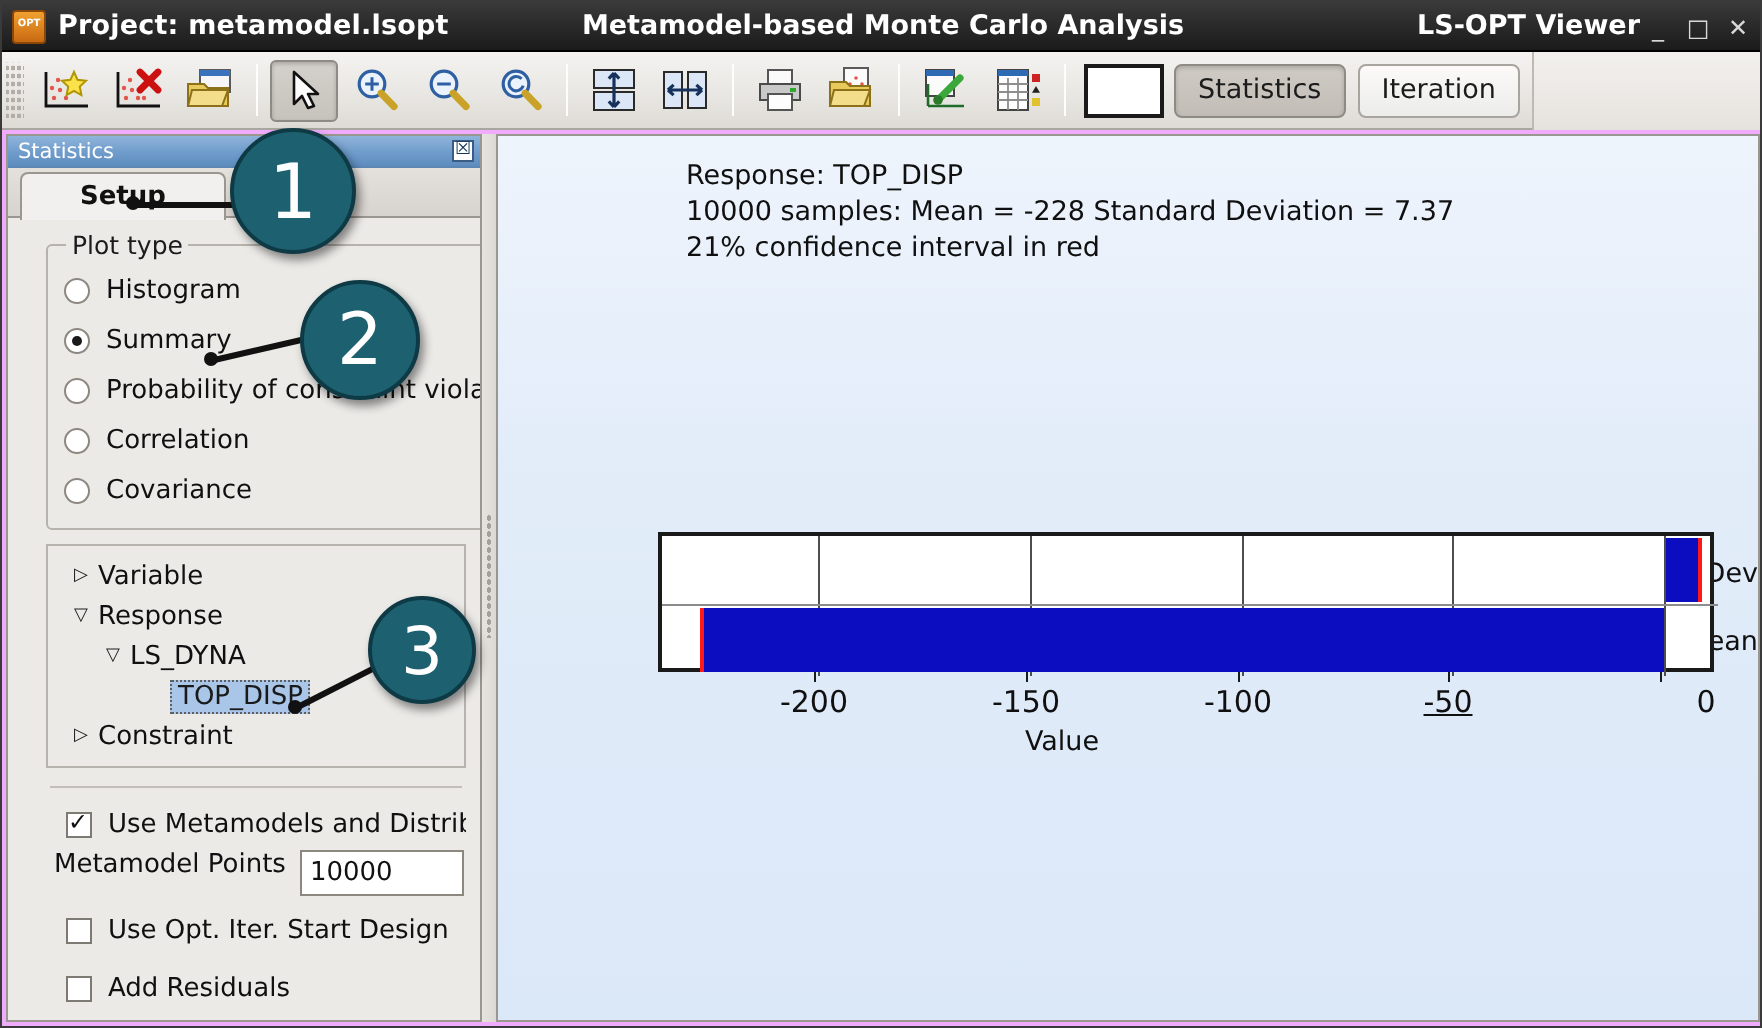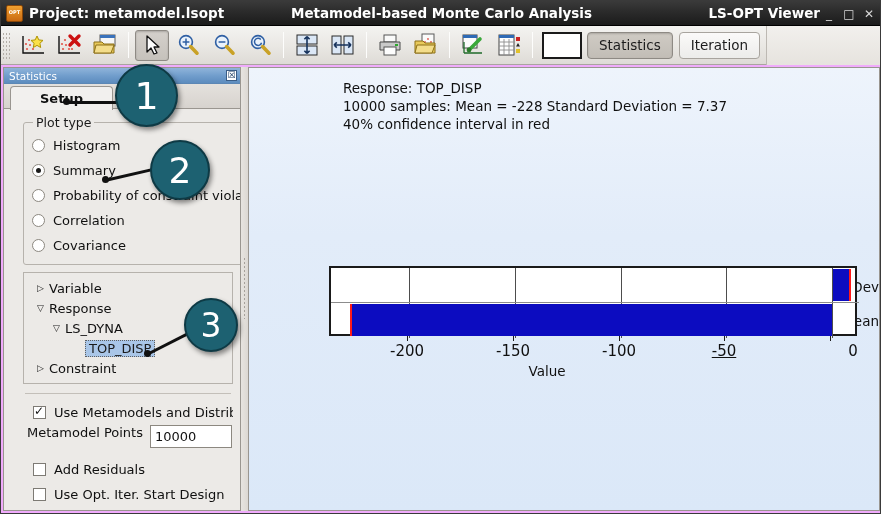--- a/index.html
+++ b/index.html
@@ -264,21 +264,21 @@
     text-align: right; white-space: nowrap;
   }
   .tick-line {
     position: absolute; width: 1px; height: 5px; background: #1a1a1a;
   }
   .tick-lab {
     position: absolute; font-size: 15px; color: #101010;
     transform: translateX(-50%); white-space: nowrap;
   }
   .xaxis-title {
-    position: absolute; left: 16px; width: 564px; text-align: center;
+    position: absolute; left: 0; width: 564px; text-align: center;
     top: 360px; font-size: 13.5px; color: #101010;
   }
 
   
   .badge {
     position: absolute; border-radius: 50%;
     background: #1d6171; border: 2px solid #0e3a45;
     color: #ffffff; text-align: center;
     font-family: "DejaVu Sans", "Liberation Sans", sans-serif;
     box-shadow: 2px 3px 5px rgba(0,0,0,.45);
@@ -524,42 +524,42 @@
       <div class="check-row" style="padding-left:10px; white-space:nowrap; overflow:hidden;">
         <span class="cbox on"></span>
         <span>Use Metamodels and Distributions</span>
       </div>
 
       <div class="mm-row" style="padding-left:4px">
         <span class="mm-label">Metamodel Points</span>
         <span class="mm-input">10000</span>
       </div>
 
+      <div class="check-row" style="padding-left:10px;">
+        <span class="cbox"></span>
+        <span>Use Opt. Iter. Start Design</span>
+      </div>
+
       <div class="check-row" style="padding-left:10px; margin-top:4px;">
         <span class="cbox"></span>
         <span>Add Residuals</span>
       </div>
 
-      <div class="check-row" style="padding-left:10px;">
-        <span class="cbox"></span>
-        <span>Use Opt. Iter. Start Design</span>
-      </div>
-
     </div>
   </div>
 
   <div class="splitter">
     <div class="dots"></div>
   </div>
 
   <div class="plot-outer">
 
     <div class="plot-title" style="top:11px">Response: TOP_DISP</div>
     <div class="plot-title" style="top:29px">10000 samples: Mean = -228   Standard Deviation = 7.37</div>
-    <div class="plot-title" style="top:47px">40% confidence interval in red</div>
+    <div class="plot-title" style="top:47px">21% confidence interval in red</div>
 
     <div class="ylab" style="top:211px; width:72px;">Std Dev</div>
     <div class="ylab" style="top:245px; width:72px;">Mean</div>
 
     <div class="axis-box">
 
       <div class="vgrid" style="left:78px"></div>
       <div class="vgrid" style="left:184px"></div>
       <div class="vgrid" style="left:290px"></div>
       <div class="vgrid" style="left:395px"></div>

